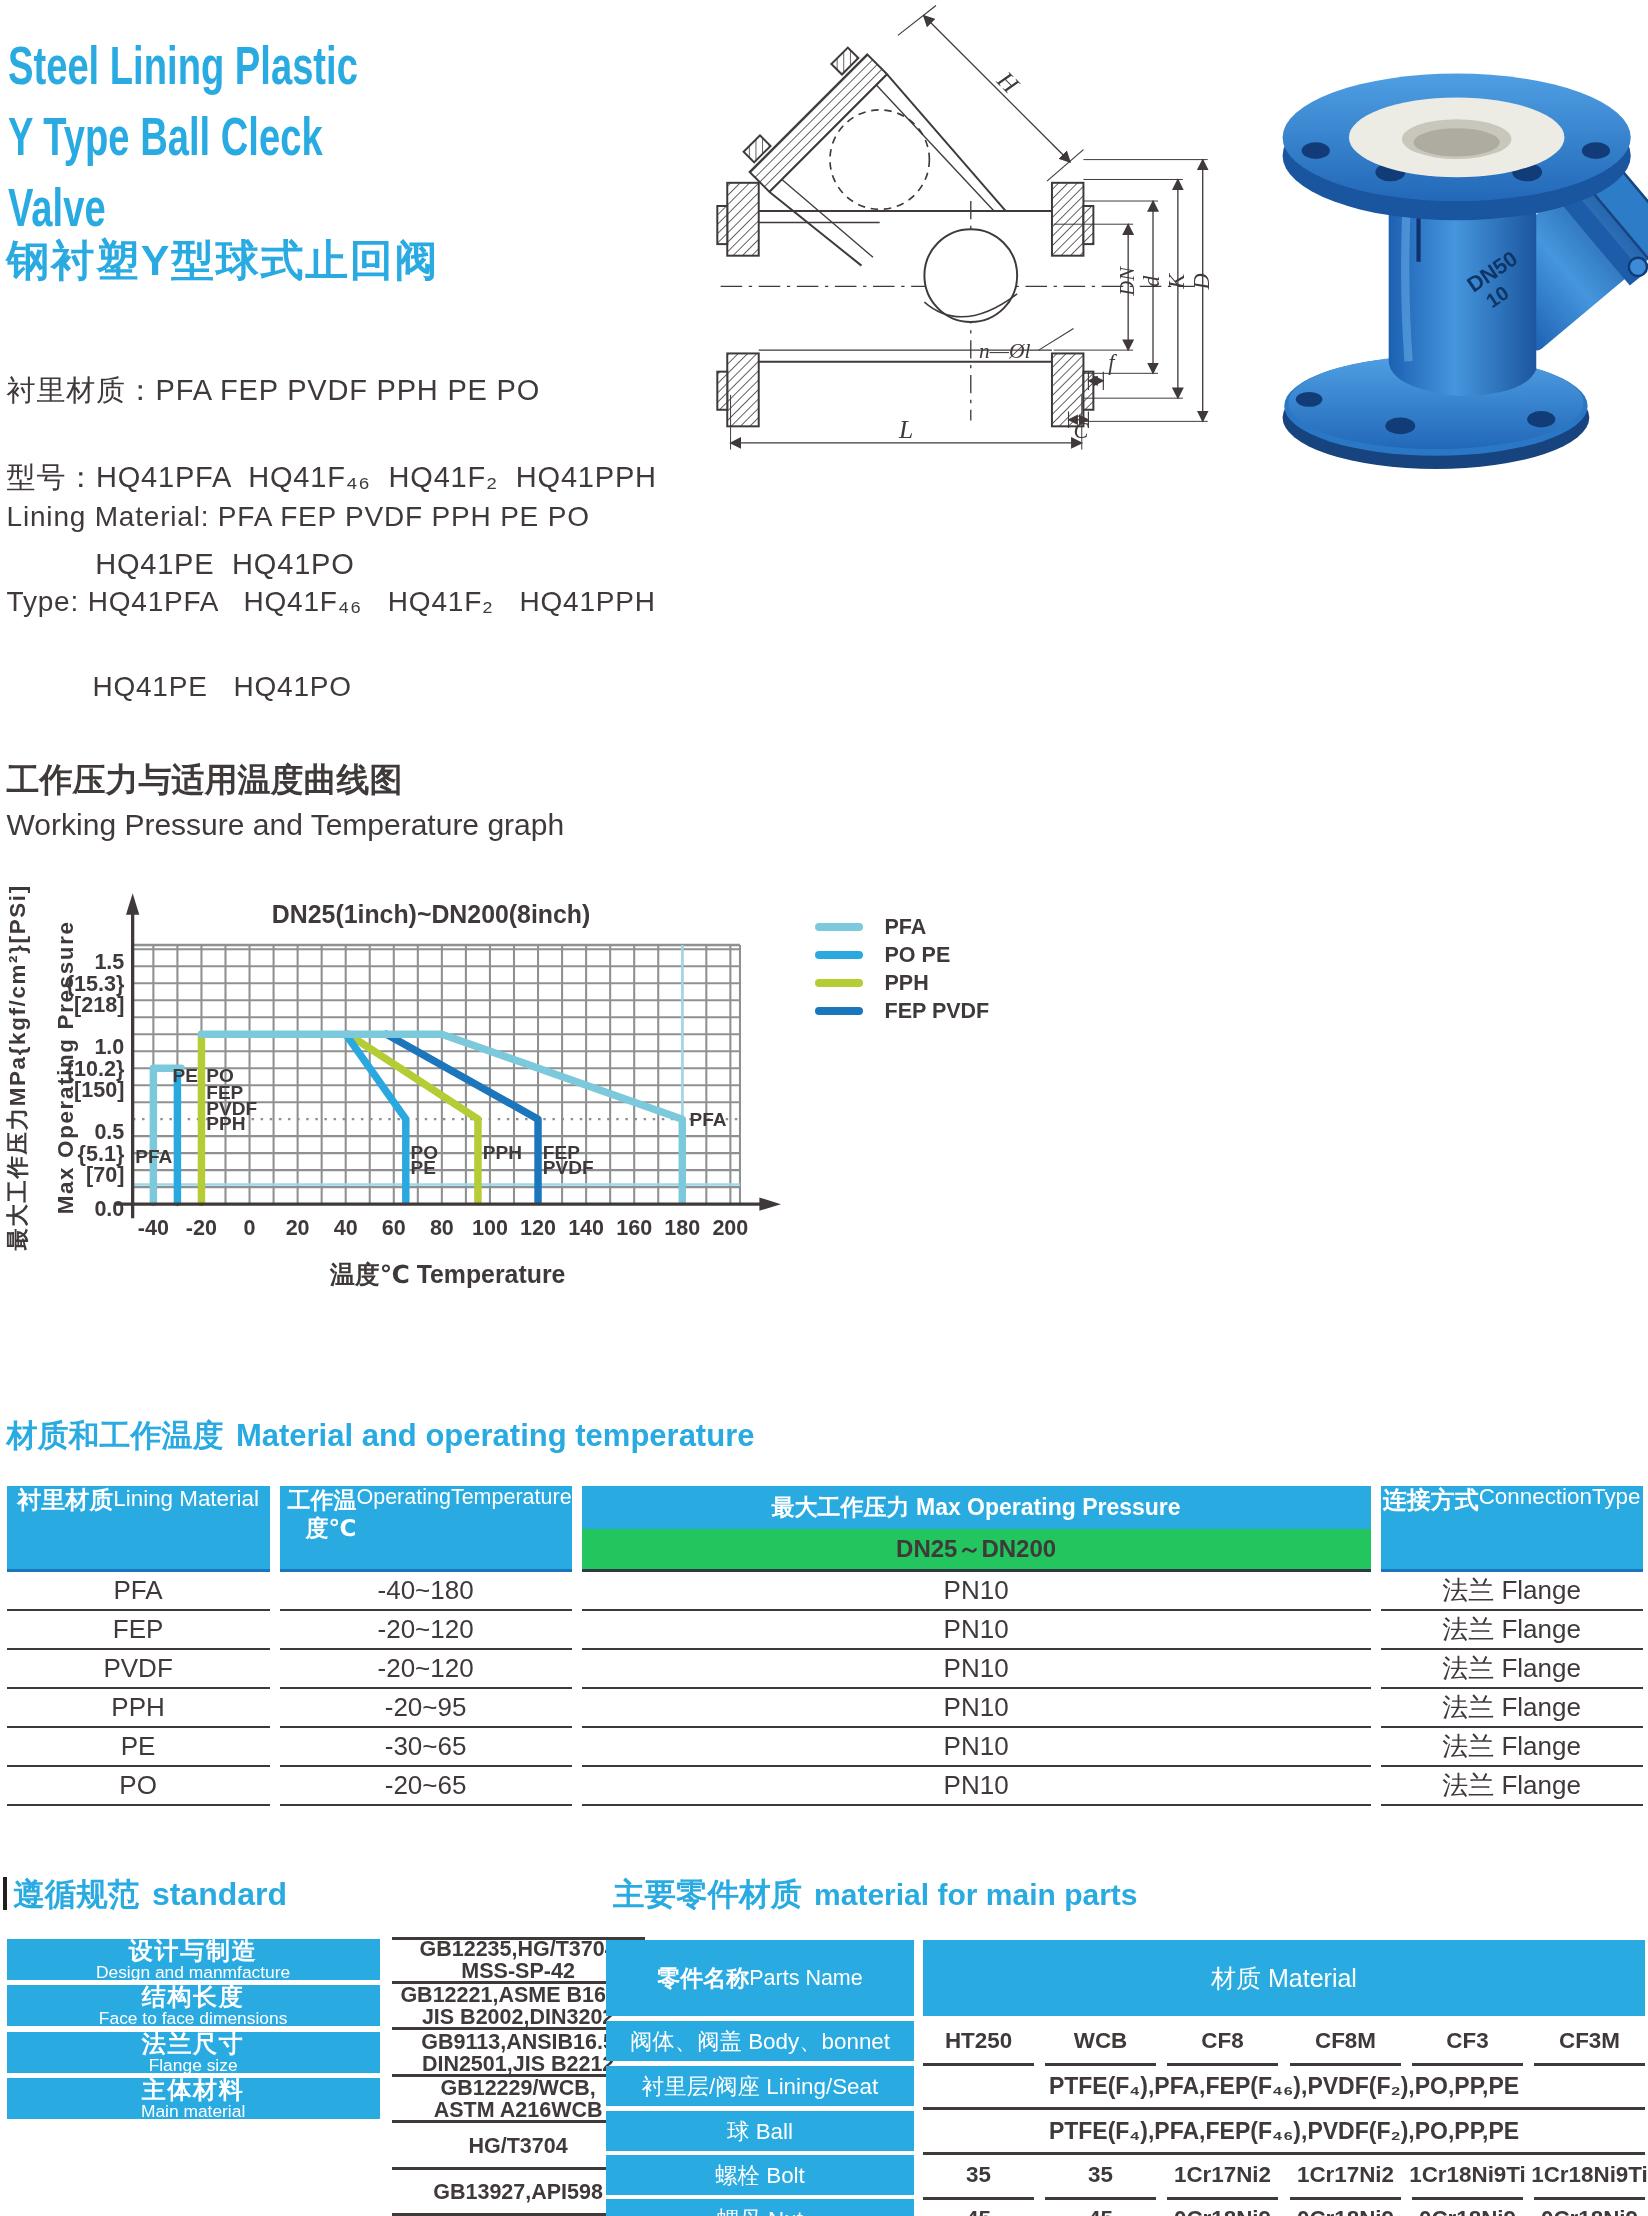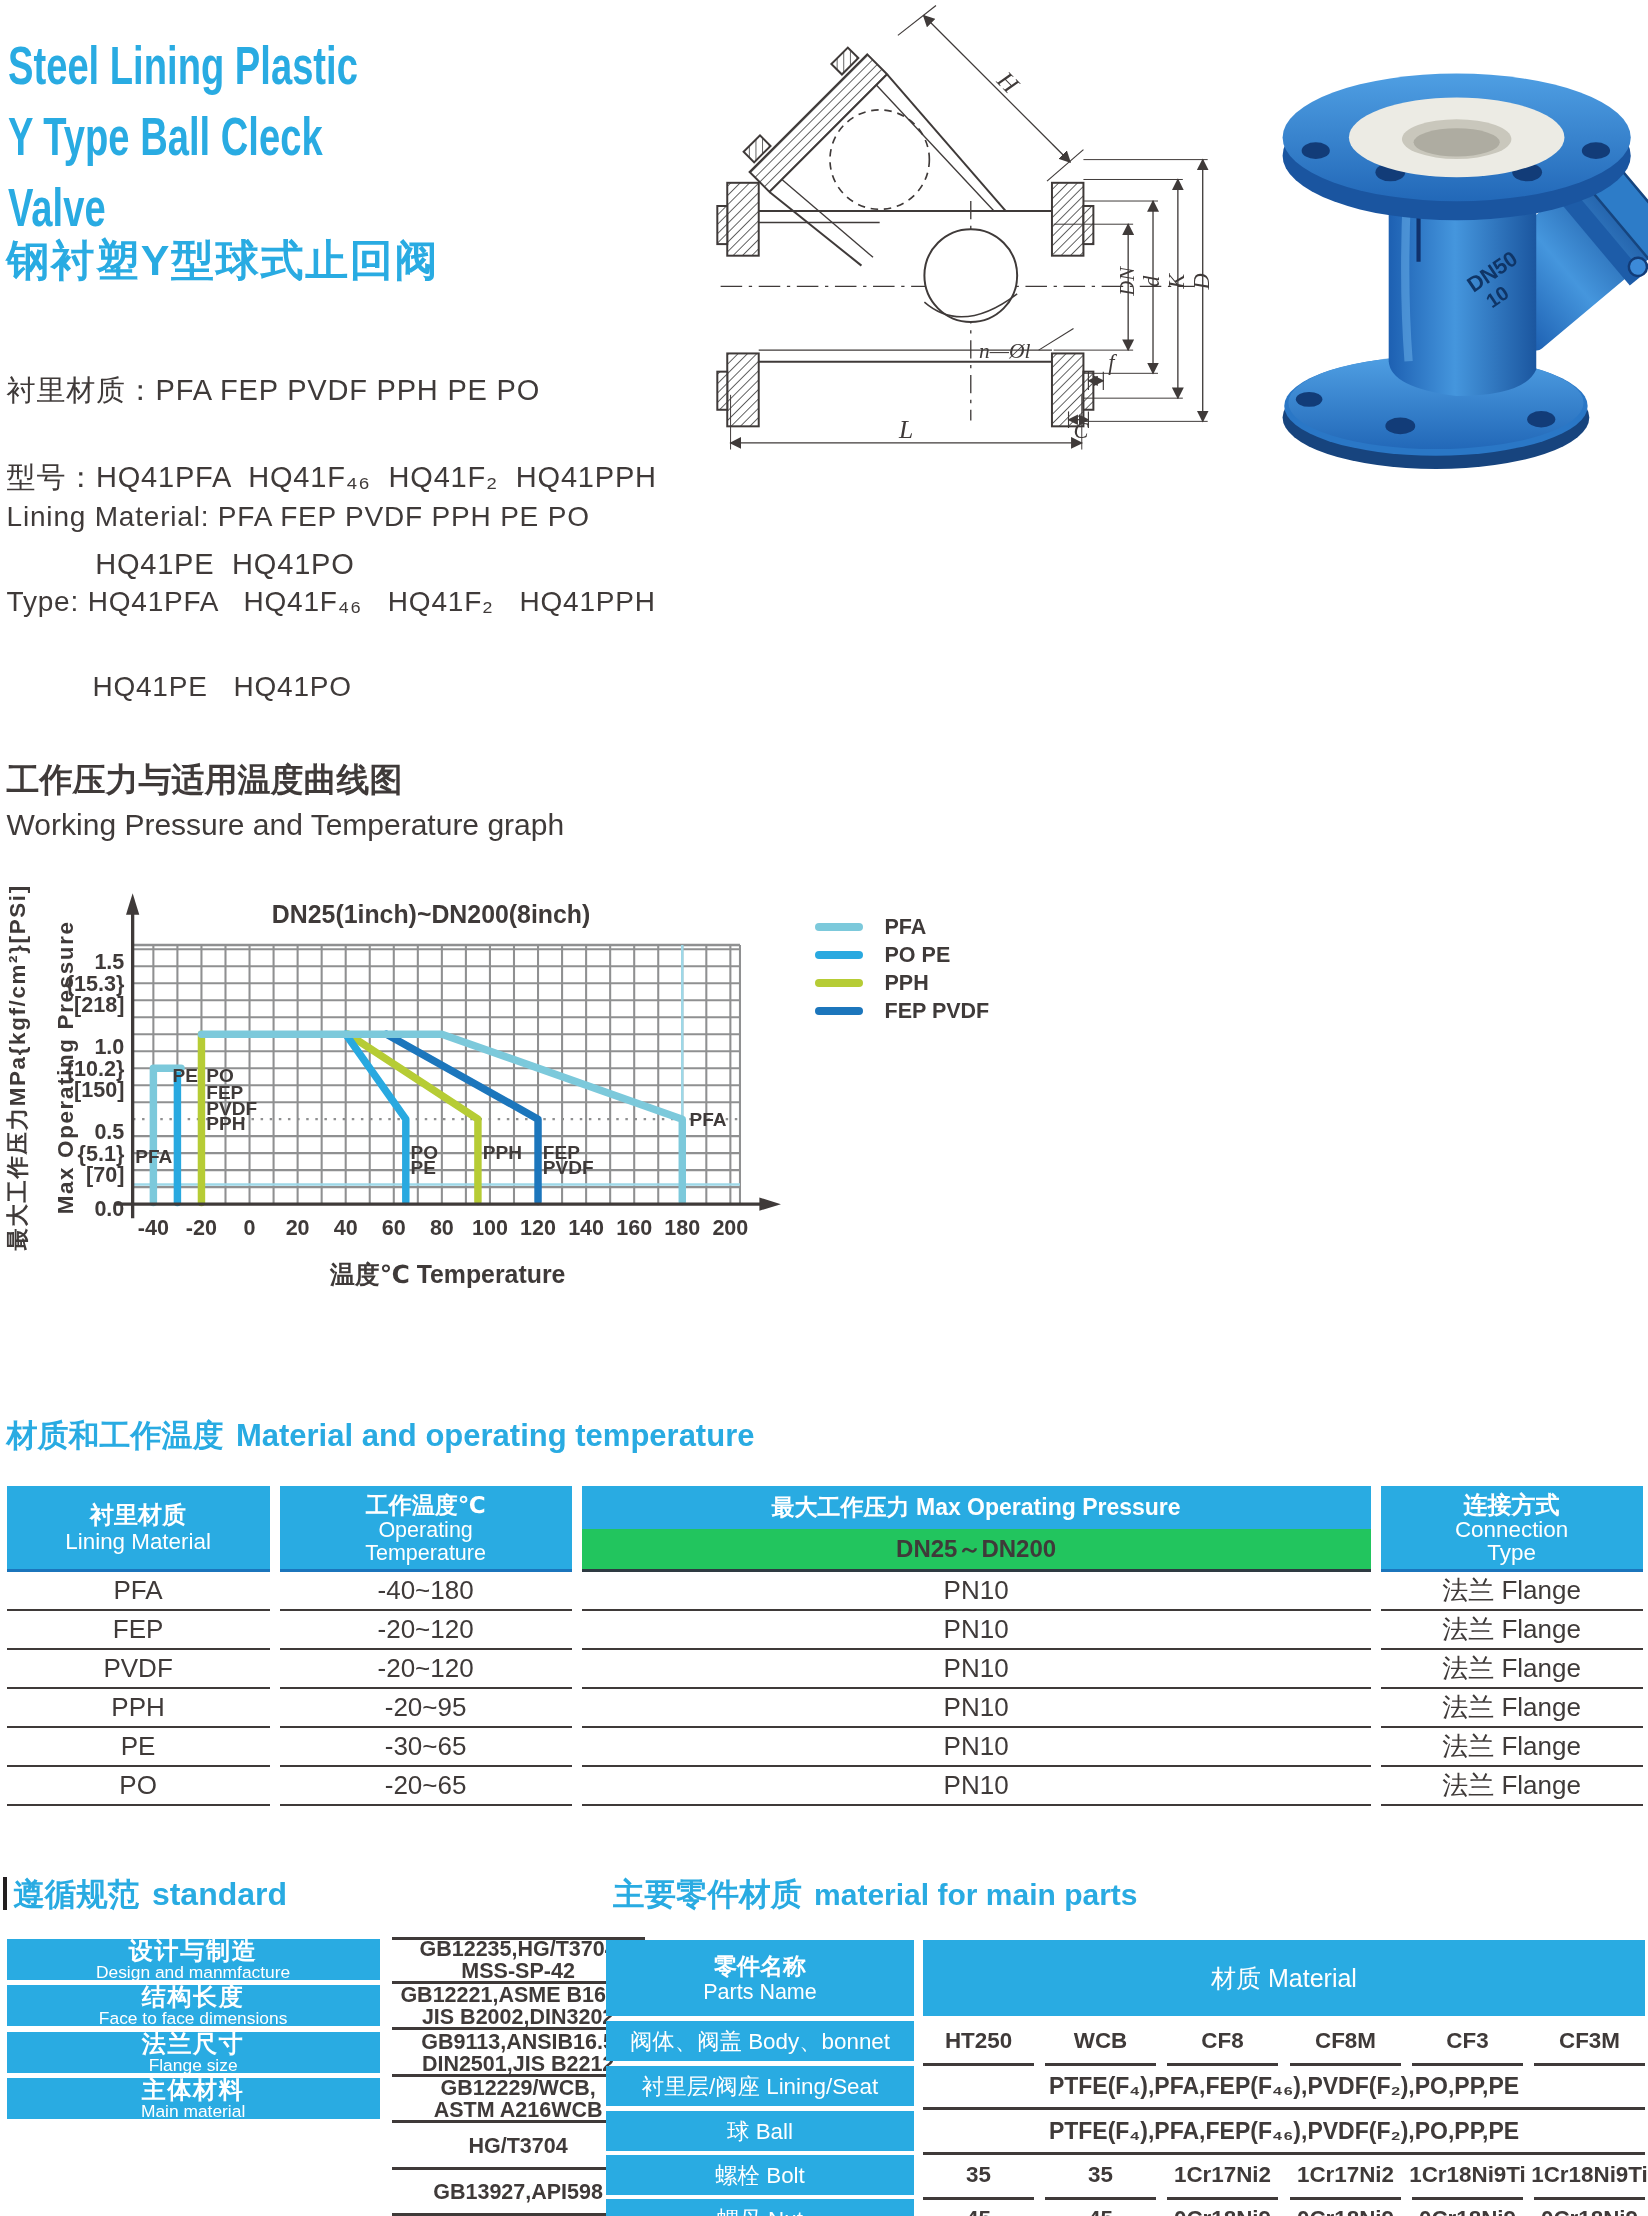--- a/index.html
+++ b/index.html
@@ -20,22 +20,22 @@
   .clab{font-size:23px;font-weight:700;fill:#3f3a39;font-family:"Liberation Sans","DejaVu Sans",sans-serif;}
   .ctitle{font-size:30px;font-weight:700;fill:#3f3a39;font-family:"Liberation Sans","DejaVu Sans",sans-serif;}
   .crot{font-size:27px;font-weight:700;fill:#3f3a39;letter-spacing:2px;font-family:"Liberation Sans","DejaVu Sans",sans-serif;}
   #legend{left:815px;top:913px;}
   .leg-row{display:flex;align-items:center;height:28px;}
   .leg-swatch{width:48px;height:8.3px;border-radius:4.1px;margin-right:21.5px;}
   .leg-label{font-size:21.5px;font-weight:700;color:#3f3a39;}
   
   #materials{left:6.6px;top:1486px;width:1639px;}
   .mat-grid{display:grid;grid-template-columns:263px 292px 789px 262px;column-gap:10px;}
-  .mat-h{background:#29abe2;color:#fff;text-align:center;border-bottom:3.3px solid #1b75bc;
-         display:flex;flex-direction:column;justify-content:center;height:83px;}
+  .mat-h{background:#29abe2;color:#fff;text-align:right;border-bottom:3.3px solid #1b75bc;
+         display:flex;flex-direction:row;justify-content:center;height:83px;}
   .mat-h .l1{font-size:24px;font-weight:700;line-height:28px;}
   .mat-h .l2{font-size:22.4px;line-height:25px;}
   .mat-c3{height:86px;display:flex;flex-direction:column;}
   .mat-c3-top{background:#29abe2;color:#fff;font-size:23px;font-weight:700;height:43px;
               display:flex;align-items:center;justify-content:center;}
   .mat-c3-bot{background:#22c55e;color:#3f3a39;font-size:24px;font-weight:700;flex:1;
               display:flex;align-items:center;justify-content:center;border-bottom:3.3px solid #2e3a42;}
   .mat-cell{height:37px;border-bottom:2.5px solid #3f3a39;display:flex;align-items:center;justify-content:center;
             font-size:26px;color:#3f3a39;}
   
@@ -470,21 +470,21 @@
     </div>
     <div class="std-sep" style="top: 230px;"></div>
     <div class="std-row" style="top: 232px; height: 46px;">
       <div class="std-val">
         <div>GB13927,API598</div>
       </div>
     </div>
     <div class="std-sep" style="top: 276px;"></div>
   </div>
 <div id="parts">
-    <div class="pt-blue pt-lbl" style="top: 0px; height: 76px; flex-direction: column;">
+    <div class="pt-blue pt-lbl" style="top: 0px; height: 76px; flex-direction: row;">
       <div style="font-size: 23px; font-weight: 700; line-height: 28px;">零件名称</div>
       <div style="font-size: 21.5px;">Parts Name</div>
     </div>
     <div class="pt-blue" style="position: absolute; left: 317px; top: 0px; width: 722px; height: 76px; font-size: 25px;">材质 Material</div>
     <div class="pt-blue pt-lbl" style="top: 81px; height: 40px;">阀体、阀盖 Body、bonnet</div>
     <div class="pt-cell" style="left: 317px; top: 81px; width: 111px; height: 40px;">HT250</div>
     <div class="pt-sep" style="left: 317px; width: 111px; top: 123px;"></div>
     <div class="pt-cell" style="left: 439px; top: 81px; width: 111px; height: 40px;">WCB</div>
     <div class="pt-sep" style="left: 439px; width: 111px; top: 123px;"></div>
     <div class="pt-cell" style="left: 561px; top: 81px; width: 111px; height: 40px;">CF8</div>

